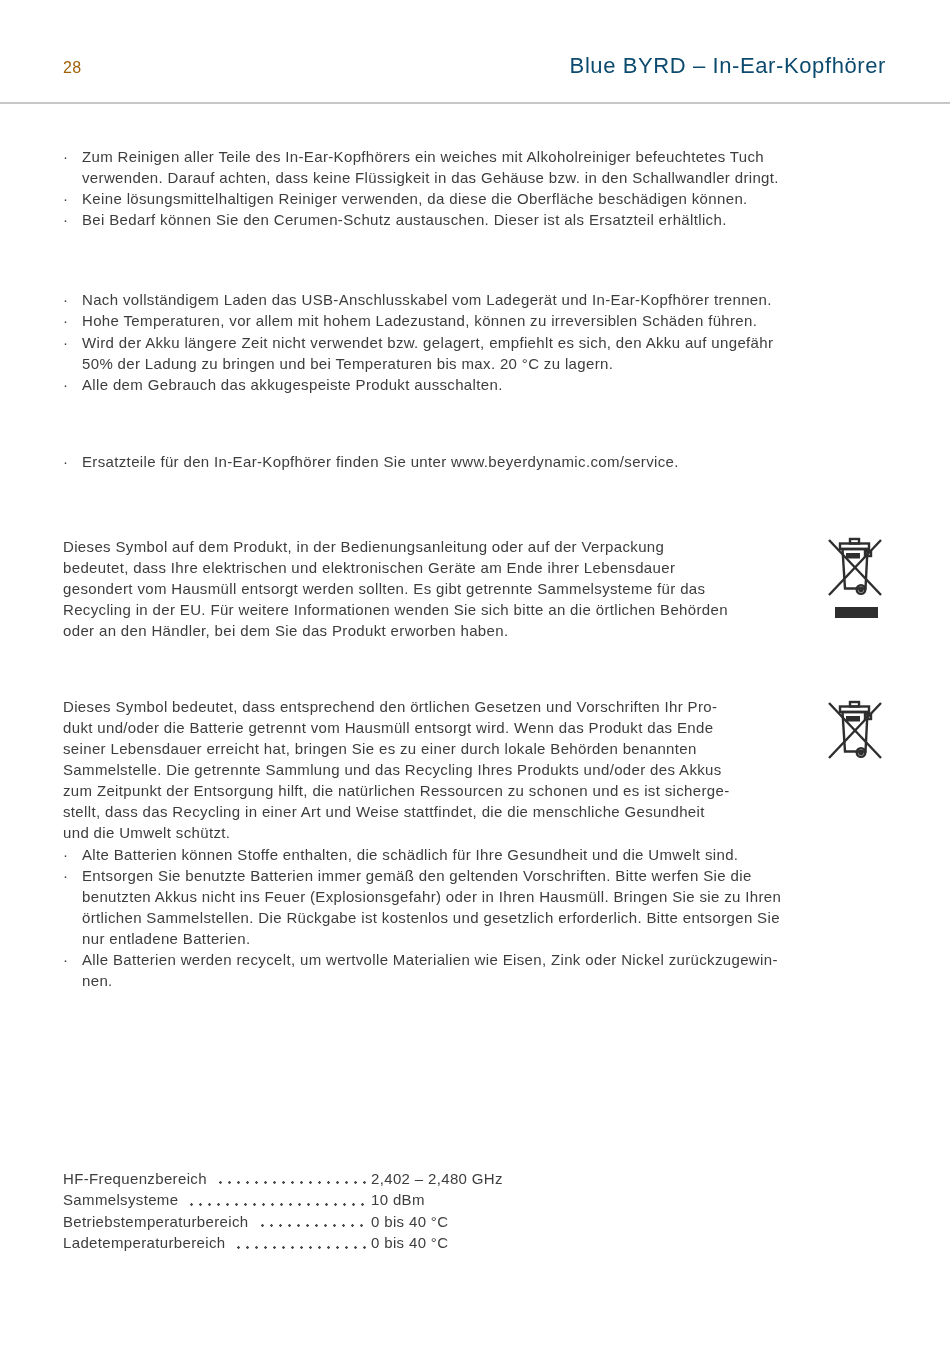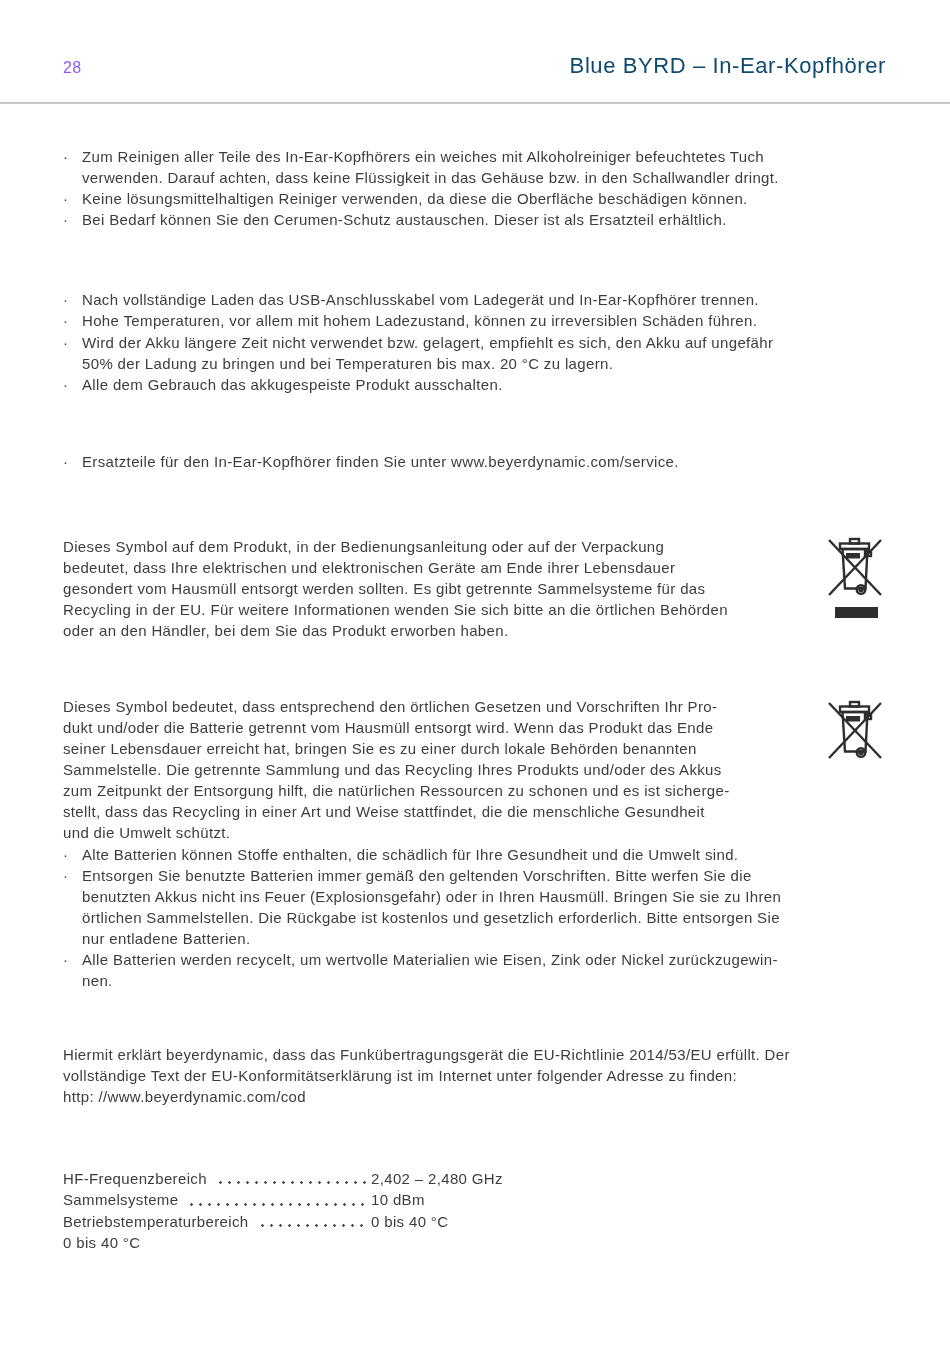--- a/index.html
+++ b/index.html
@@ -5,21 +5,21 @@
   html,body { margin:0; padding:0; background:#ffffff; }
   .page {
     position:relative; width:950px; height:1348px; background:#ffffff;
     font-family:"Liberation Sans", sans-serif; color:#3d3d3d; overflow:hidden;
   }
   .abs { position:absolute; }
   .text {
     font-size:15px; line-height:21px; letter-spacing:0.35px;
     white-space:pre; color:#3d3d3d;
   }
-  .page-number { font-size:16px; letter-spacing:0.4px; color:#8b5cf6; }
+  .page-number { font-size:16px; letter-spacing:0.4px; color:#a16207; }
   .page-title  { font-size:22px; letter-spacing:0.6px; color:#0c4a6e; }
   .header-divider { left:0; top:102px; width:950px; height:2px; background:#c7c7c7; }
   .bullet { display:flex; align-items:flex-start; }
   .bullet .marker { flex:none; width:19px; font-size:15px; line-height:21.3px; color:#3d3d3d; }
   .bullet .btext  { flex:none; }
   .spec-row { display:flex; align-items:flex-end; font-size:15px; line-height:21.4px; letter-spacing:0.35px; }
   .spec-left { flex:none; width:308px; display:flex; }
   .spec-label { white-space:pre; }
   .spec-dots {
     flex:1; margin:0 4px 0 9px;
@@ -50,21 +50,21 @@
     </div>
     <div class="bullet">
       <span class="marker">·</span>
       <span class="btext text">Bei Bedarf können Sie den Cerumen-Schutz austauschen. Dieser ist als Ersatzteil erhältlich.</span>
     </div>
   </div>
 
   <div class="abs" style="left:63px; top:289px;">
     <div class="bullet">
       <span class="marker">·</span>
-      <span class="btext text">Nach vollständige Laden das USB-Anschlusskabel vom Ladegerät und In-Ear-Kopfhörer trennen.</span>
+      <span class="btext text">Nach vollständigem Laden das USB-Anschlusskabel vom Ladegerät und In-Ear-Kopfhörer trennen.</span>
     </div>
     <div class="bullet">
       <span class="marker">·</span>
       <span class="btext text">Hohe Temperaturen, vor allem mit hohem Ladezustand, können zu irreversiblen Schäden führen.</span>
     </div>
     <div class="bullet">
       <span class="marker">·</span>
       <span class="btext text">Wird der Akku längere Zeit nicht verwendet bzw. gelagert, empfiehlt es sich, den Akku auf ungefähr
 50% der Ladung zu bringen und bei Temperaturen bis max. 20 °C zu lagern.</span>
     </div>
@@ -134,23 +134,20 @@
 örtlichen Sammelstellen. Die Rückgabe ist kostenlos und gesetzlich erforderlich. Bitte entsorgen Sie
 nur entladene Batterien.</span>
     </div>
     <div class="bullet">
       <span class="marker">·</span>
       <span class="btext text">Alle Batterien werden recycelt, um wertvolle Materialien wie Eisen, Zink oder Nickel zurückzugewin-
 nen.</span>
     </div>
   </div>
 
-  <div class="abs text" style="left:63px; top:1044px;">Hiermit erklärt beyerdynamic, dass das Funkübertragungsgerät die EU-Richtlinie 2014/53/EU erfüllt. Der
-vollständige Text der EU-Konformitätserklärung ist im Internet unter folgender Adresse zu finden:
-http: //www.beyerdynamic.com/cod</div>
 
   <div class="abs" style="left:63px; top:1168px;">
     <div class="spec-row">
       <span class="spec-left">
         <span class="spec-label">HF-Frequenzbereich</span>
         <span class="spec-dots"></span>
       </span>
       <span class="spec-value">2,402 – 2,480 GHz</span>
     </div>
     <div class="spec-row">
@@ -161,17 +158,21 @@
       <span class="spec-value">10 dBm</span>
     </div>
     <div class="spec-row">
       <span class="spec-left">
         <span class="spec-label">Betriebstemperaturbereich</span>
         <span class="spec-dots"></span>
       </span>
       <span class="spec-value">0 bis 40 °C</span>
     </div>
     <div class="spec-row">
+      <span class="spec-left">
+        <span class="spec-label">Ladetemperaturbereich</span>
+        <span class="spec-dots"></span>
+      </span>
       <span class="spec-value">0 bis 40 °C</span>
     </div>
   </div>
 
 </div>
 
 </body></html>

